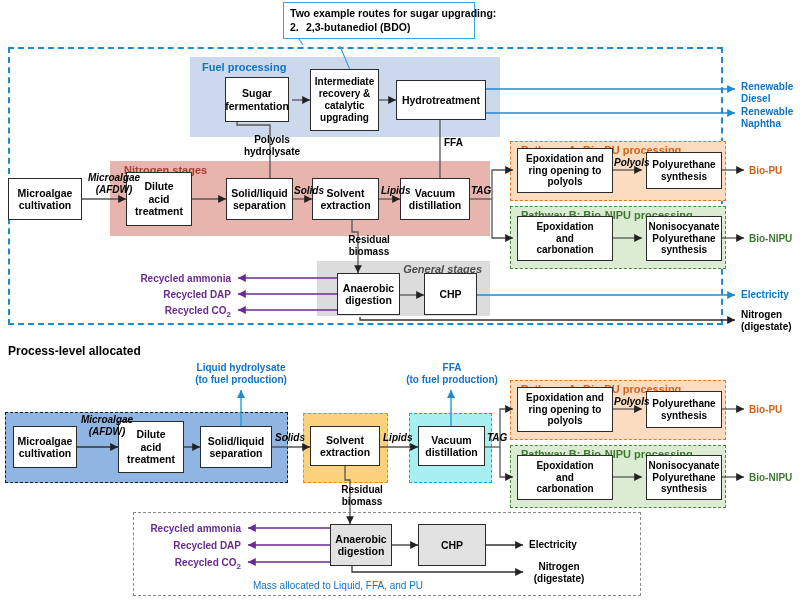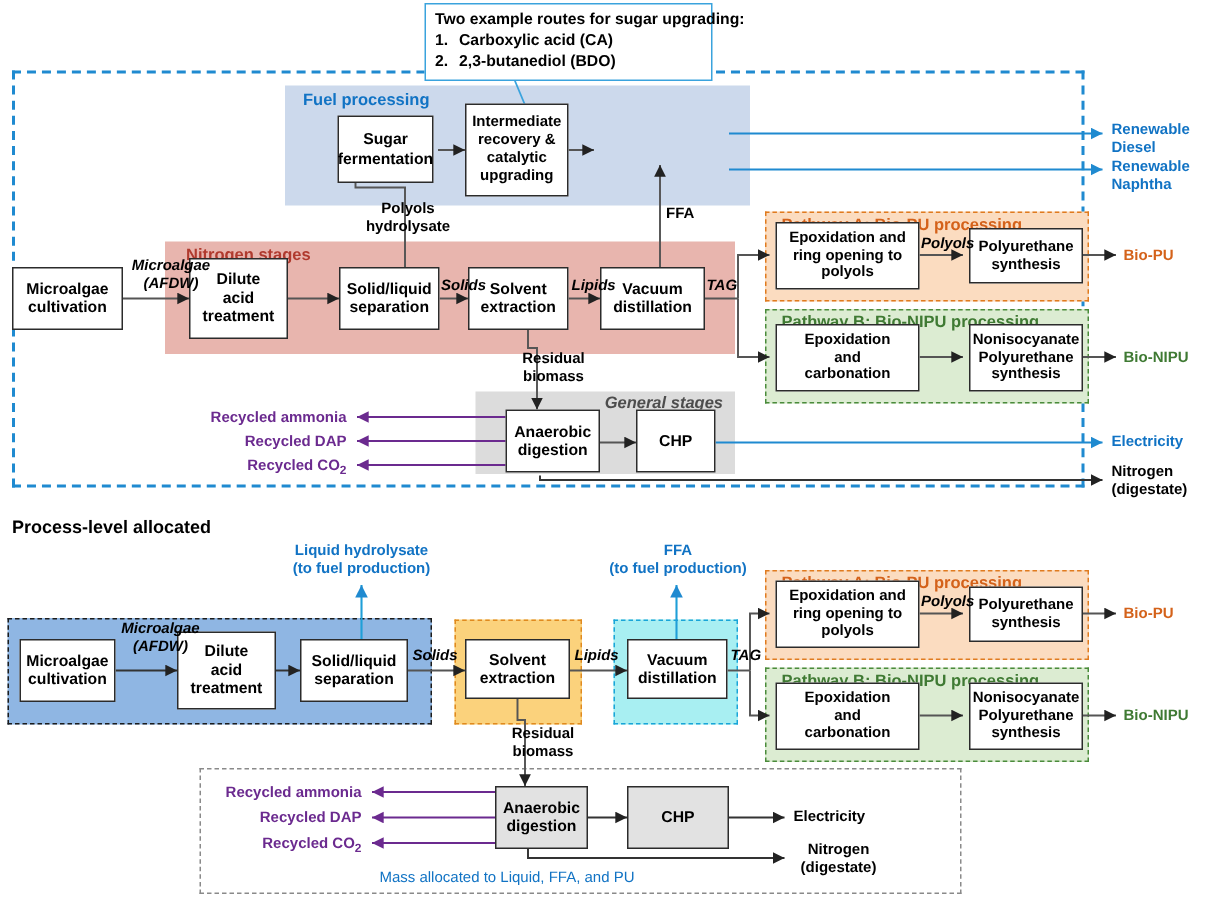--- a/index.html
+++ b/index.html
@@ -193,20 +193,23 @@
   <div class="pbox" style="left:225px;top:77px;width:64px;height:45px;justify-content:center;">
     <span style="white-space:pre-line">Sugar
 fermentation</span>
   </div>
   <div class="pbox small" style="left:310px;top:69px;width:69px;height:62px;">
     <span style="white-space:pre-line">Intermediate
 recovery &amp;
 catalytic
 upgrading</span>
   </div>
+  <div class="pbox" style="left:396px;top:80px;width:90px;height:40px;">
+    <span style="white-space:pre-line">Hydrotreatment</span>
+  </div>
 
   <div class="pbox small" style="left:517px;top:148px;width:96px;height:45px;">
     <span style="white-space:pre-line">Epoxidation and
 ring opening to
 polyols</span>
   </div>
   <div class="pbox small" style="left:646px;top:152px;width:76px;height:37px;">
     <span style="white-space:pre-line">Polyurethane
 synthesis</span>
   </div>
@@ -263,21 +266,20 @@
     <span>Nitrogen</span><br>
     <span>(digestate)</span>
   </div>
 
   <div class="lab purple right" style="left:106px;top:273px;width:125px;">Recycled ammonia</div>
   <div class="lab purple right" style="left:106px;top:289px;width:125px;">Recycled DAP</div>
   <div class="lab purple right" style="left:106px;top:305px;width:125px;"><span>Recycled CO</span><sub style="font-size:8px">2</sub></div>
 
   <div class="callout" style="left:283px;top:2px;width:192px;">
     <span class="ln">Two example routes for sugar upgrading:</span>
-    <span class="ln"><span class="num">1.</span><span>Carboxylic acid (CA)</span></span>
     <span class="ln"><span class="num">2.</span><span>2,3-butanediol (BDO)</span></span>
   </div>
 
   <div class="sect-title" style="left:8px;top:344px;">Process-level allocated</div>
 
   <div class="region reg-blue" style="left:5px;top:412px;width:283px;height:71px;"></div>
   <div class="region reg-yellow" style="left:303px;top:413px;width:85px;height:70px;"></div>
   <div class="region reg-cyan" style="left:409px;top:413px;width:83px;height:70px;"></div>
 
   <div class="region reg-pa" style="left:510px;top:380px;width:216px;height:60px;">

